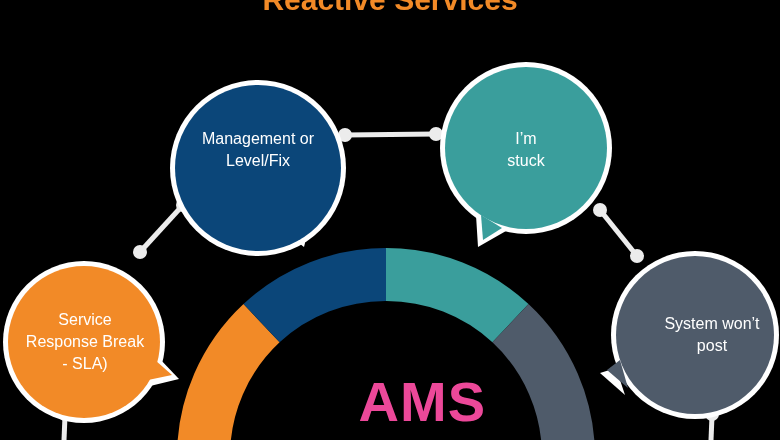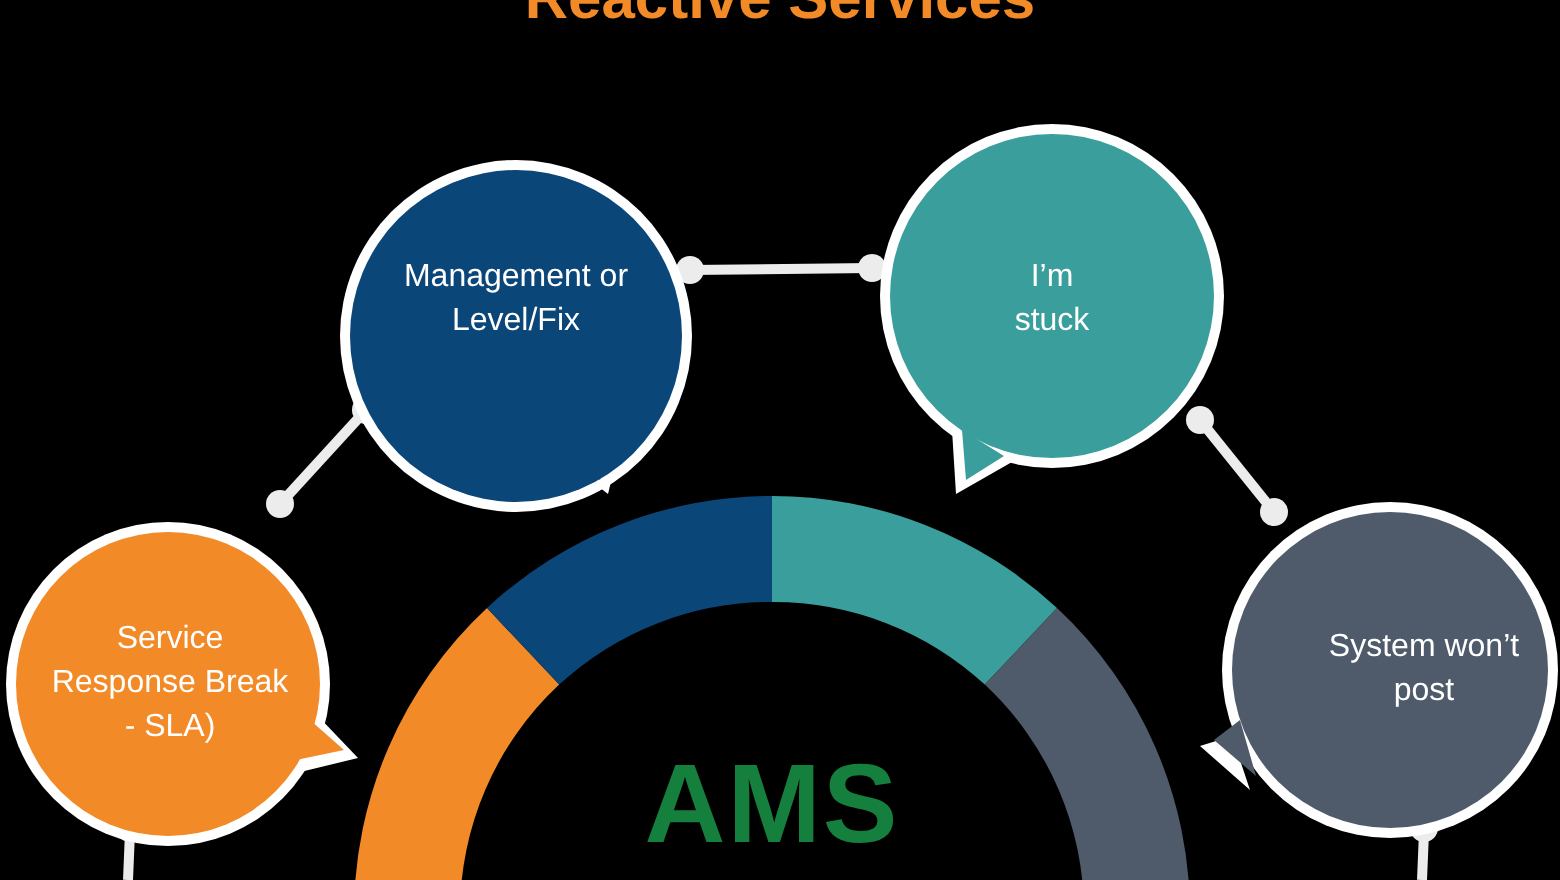--- a/index.html
+++ b/index.html
@@ -9,23 +9,23 @@
     position: absolute; left: 0; width: 780px; top: -17px; text-align: center;
     font-family: "Liberation Sans", sans-serif; font-weight: bold; font-size: 30px;
     color: #f28a27; line-height: 34px; white-space: nowrap;
   }
   .bubble-text {
     position: absolute; color: #ffffff; text-align: center;
     font-family: "Liberation Sans", sans-serif; font-size: 16px; line-height: 22px;
     display: flex; align-items: center; justify-content: center;
   }
   .ams {
-    position: absolute; left: 286px; top: 372px; width: 200px; text-align: center;
+    position: absolute; left: 286px; top: 372px; width: 200px; text-align: right;
     font-family: "Liberation Sans", sans-serif; font-weight: bold; font-size: 56px;
-    color: #15803d; letter-spacing: 1px; line-height: 60px;
+    color: #ec4899; letter-spacing: 1px; line-height: 60px;
   }
 </style>
 </head>
 <body>
 
 <div id="stage">
   <div class="title">Reactive Services</div>
 
   <svg width="780" height="440" viewBox="0 0 780 440" style="position:absolute;left:0;top:0">
 

